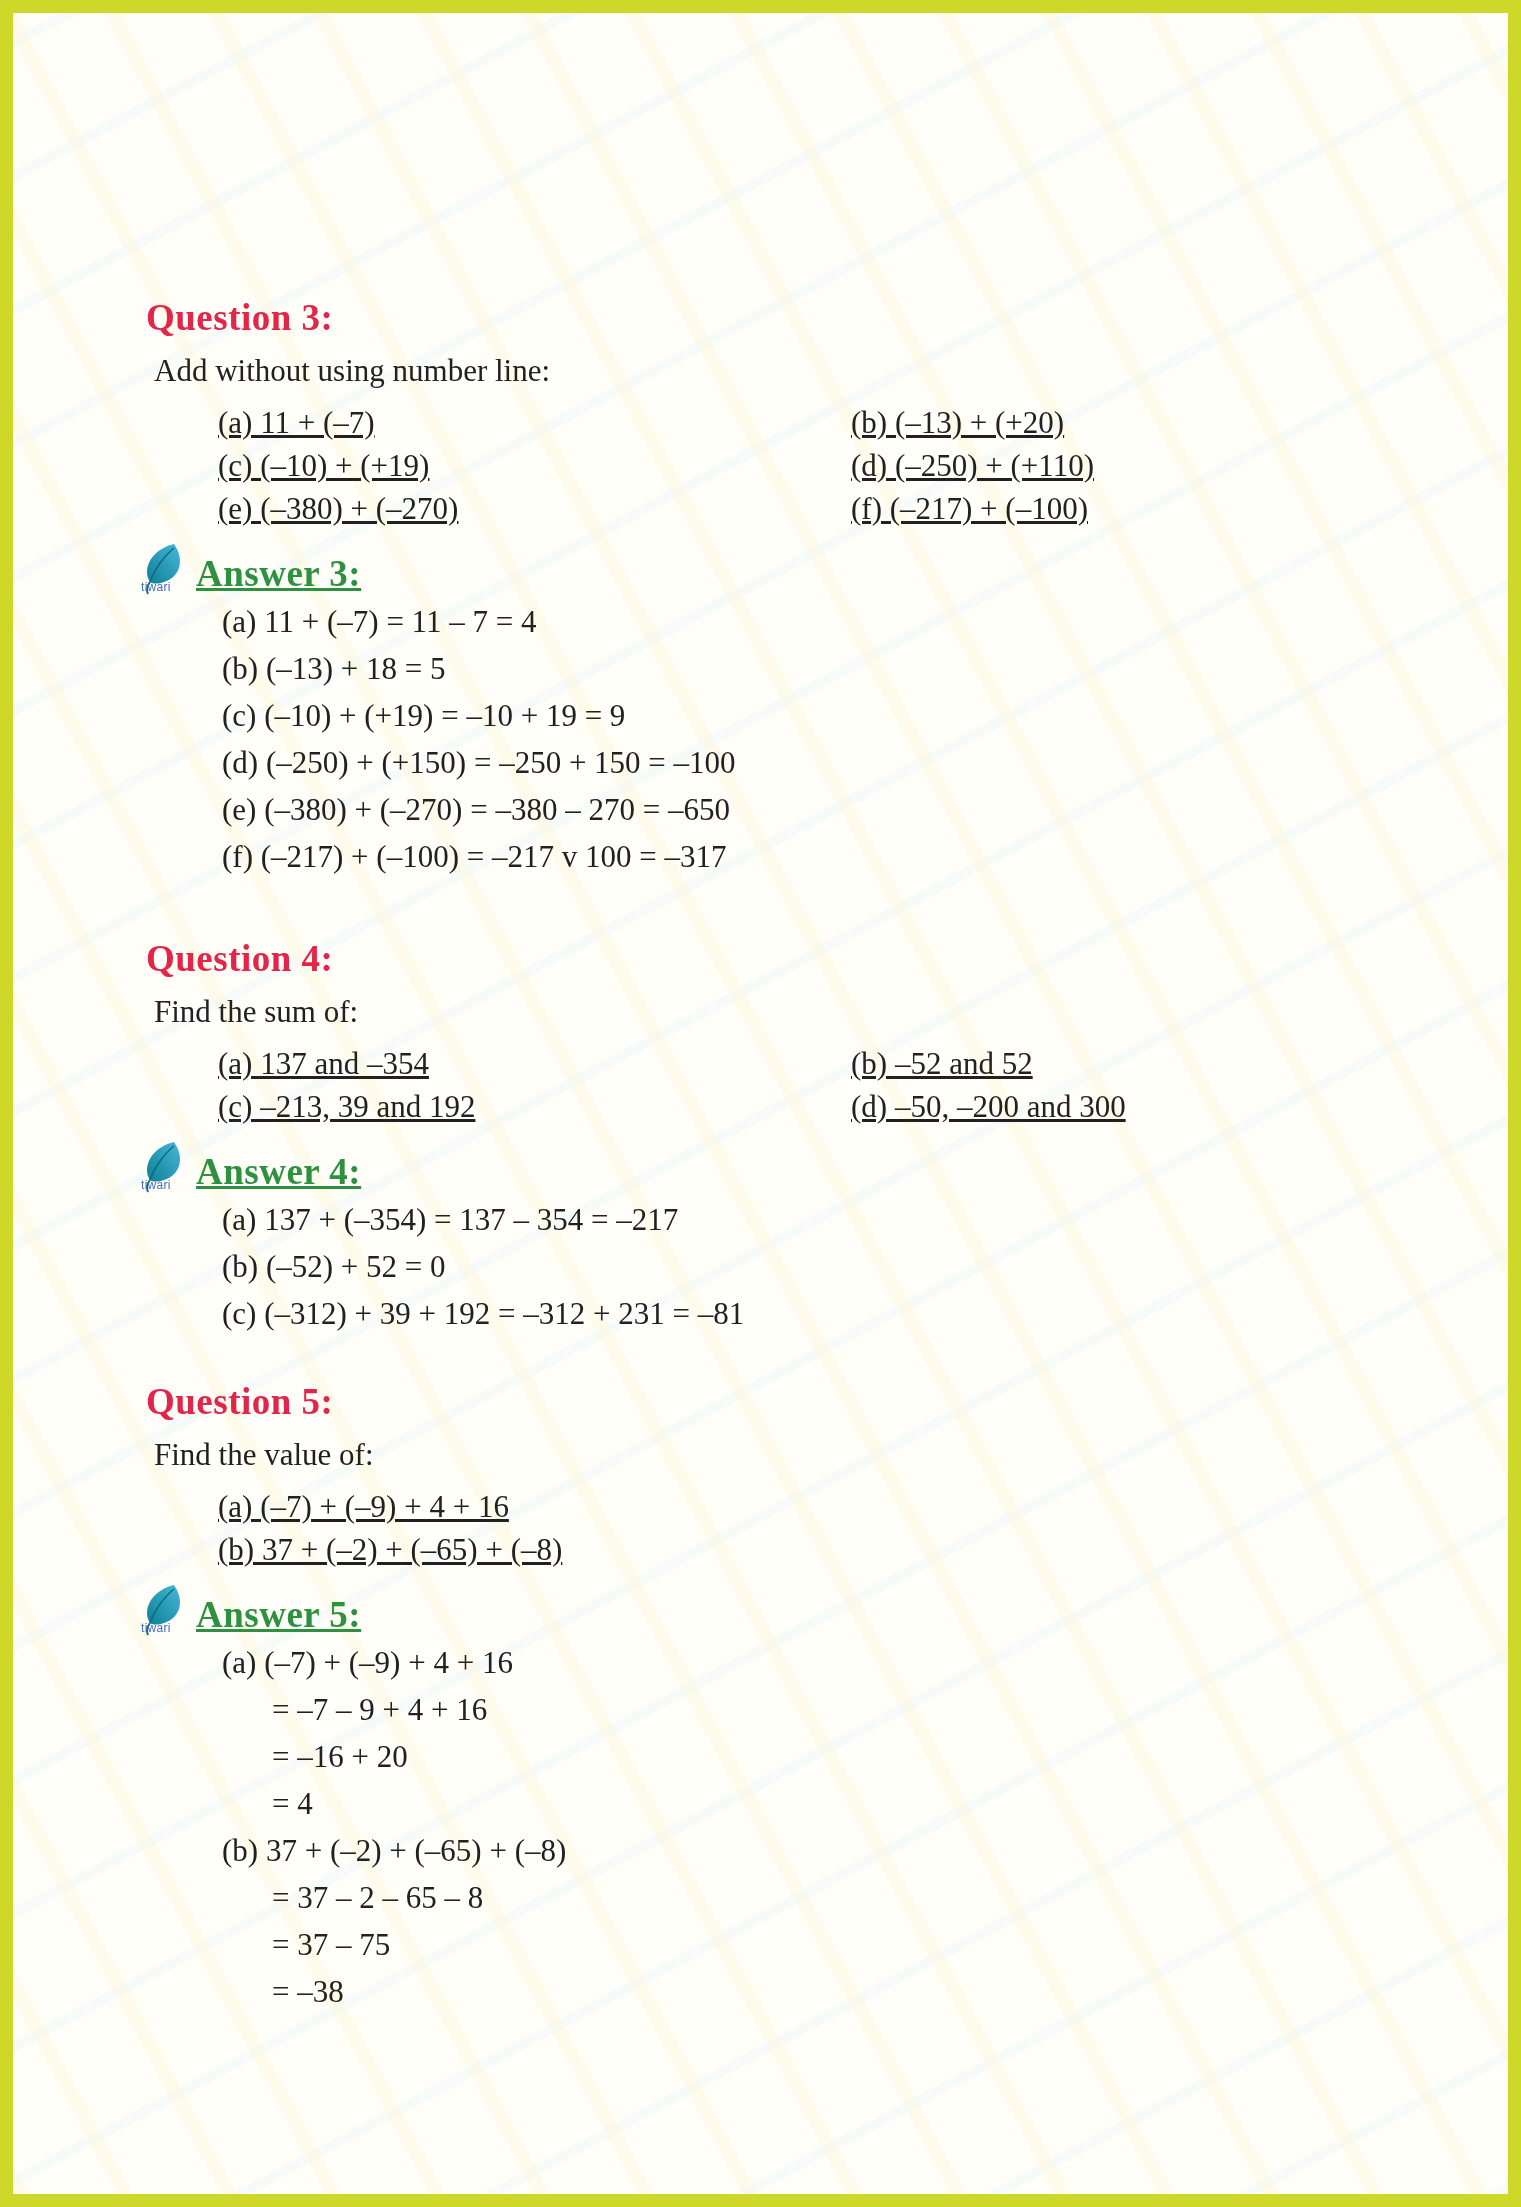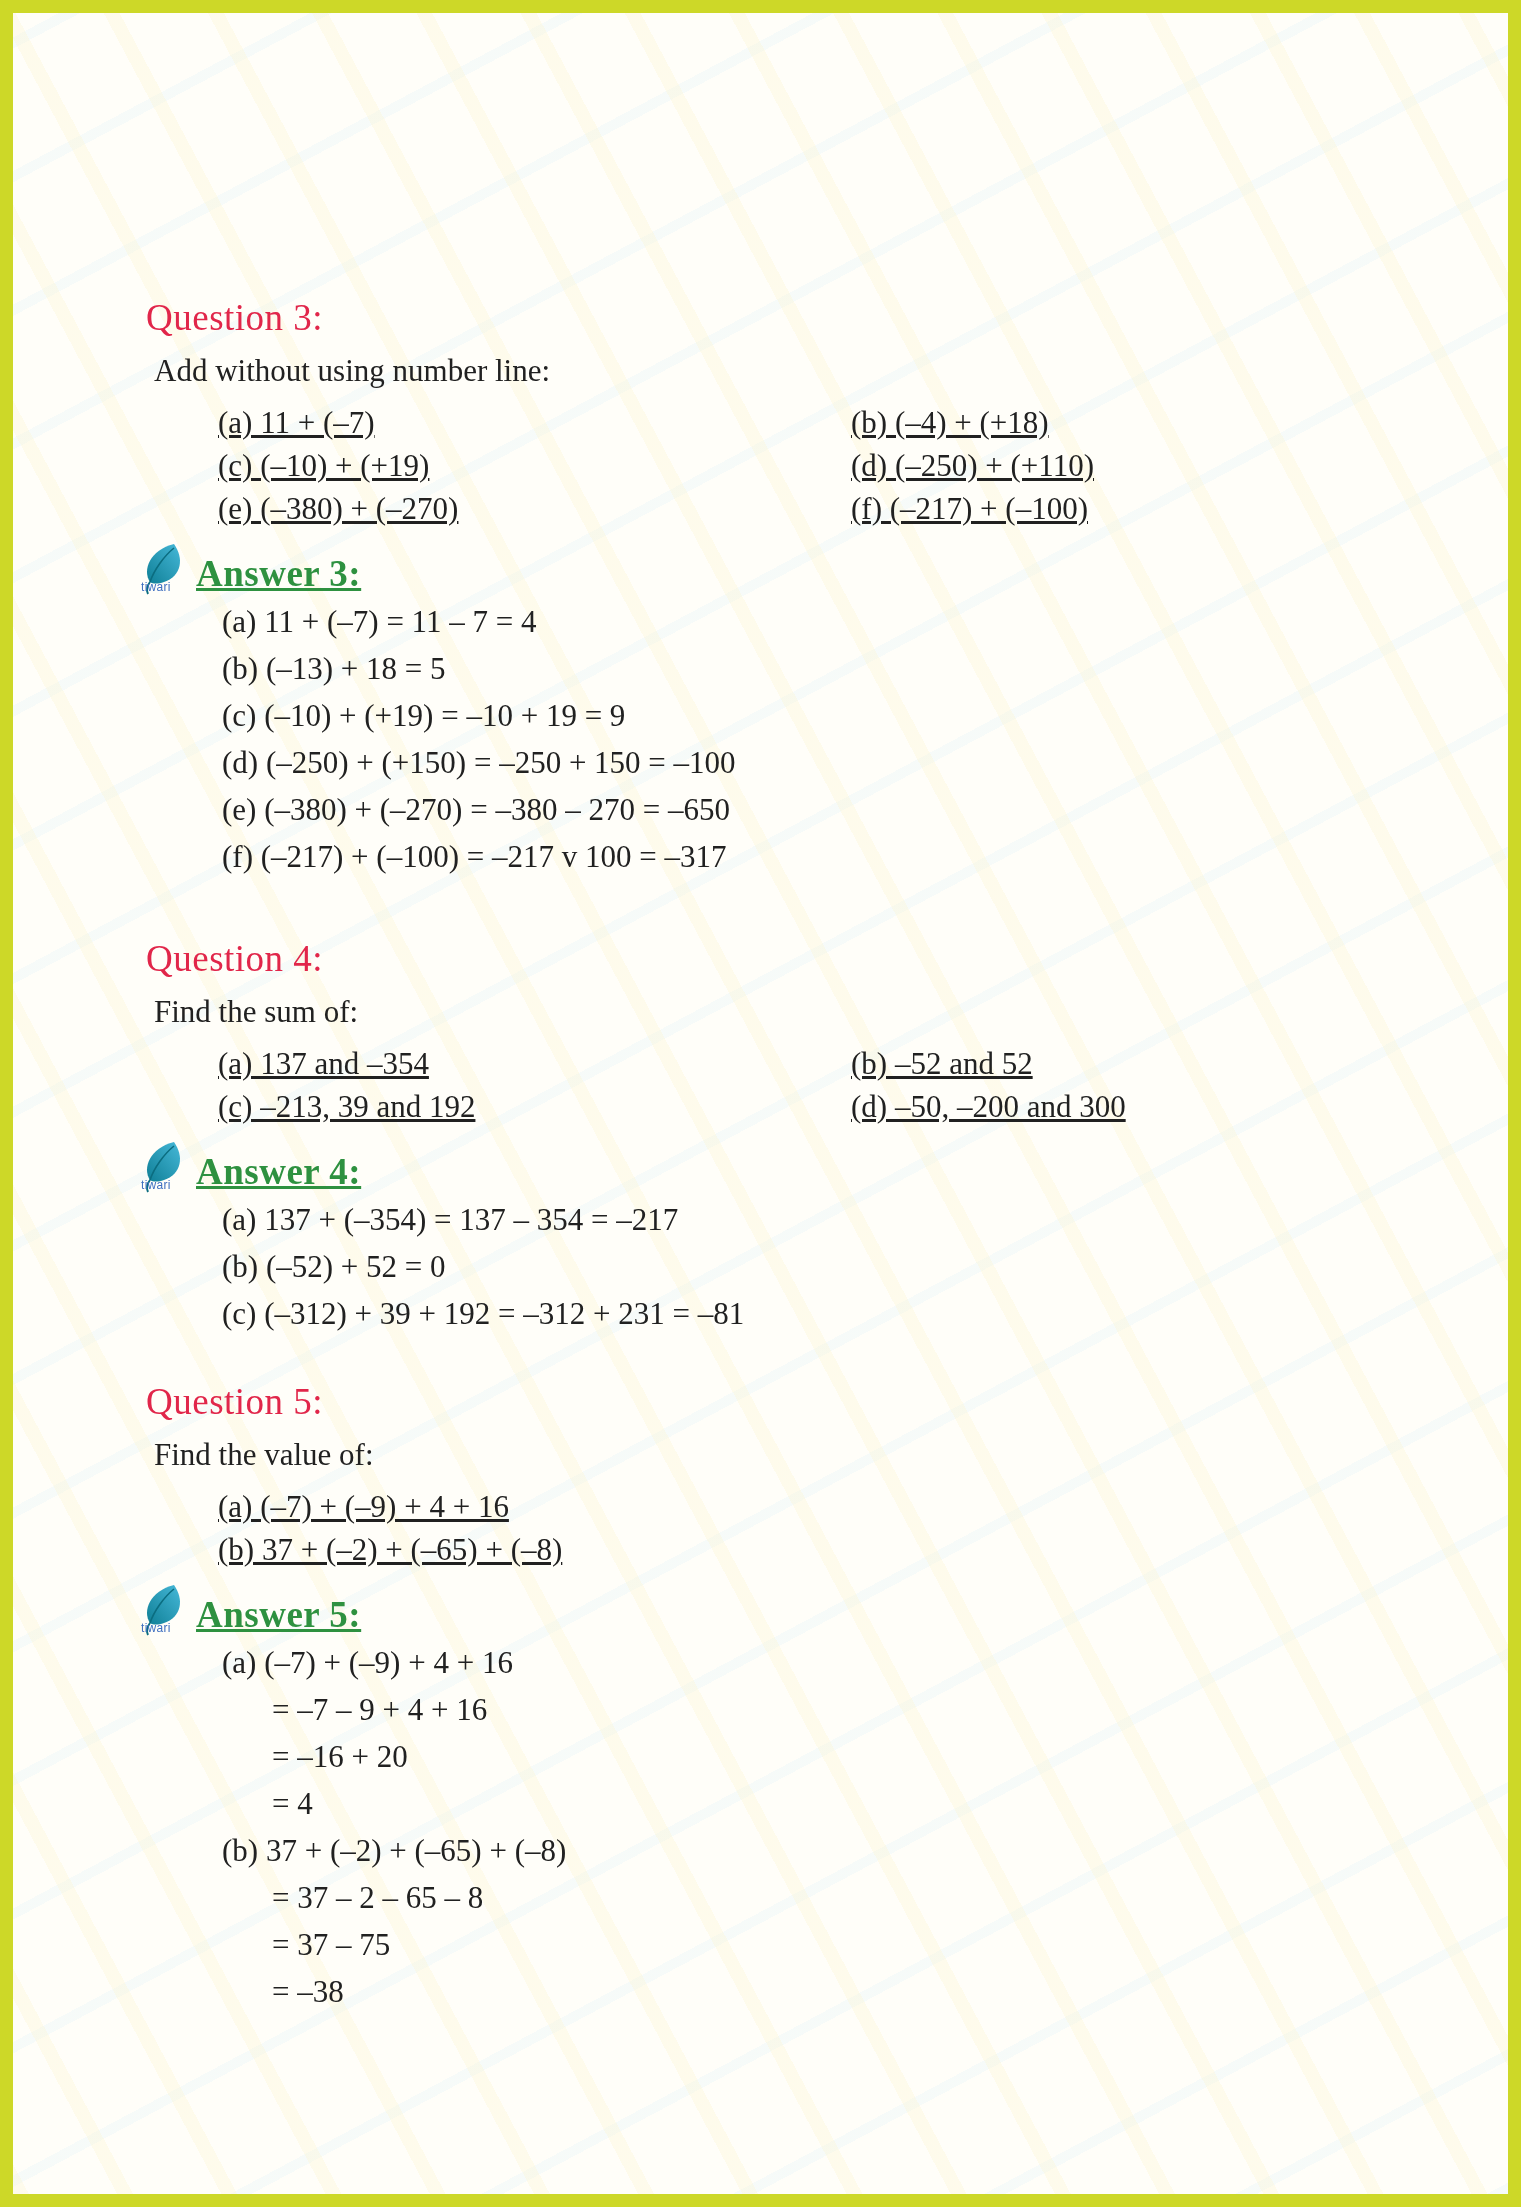--- a/index.html
+++ b/index.html
@@ -16,21 +16,21 @@
     color:#212121;
     overflow:hidden;
   }
   .content{
     box-sizing:border-box;
     padding:282px 60px 0 133px;
   }
   .q-head{
     margin:0 0 8px 0;
     font-size:37px;
-    font-weight:normal;
+    font-weight:bold;
     color:#e1264a;
     line-height:46px;
     letter-spacing:0.5px;
   }
   .intro{
     margin:8px;
     font-size:31px;
     line-height:44px;
   }
   .qitems{ padding-left:72px; }
@@ -88,21 +88,21 @@
 
 <div class="page">
   <div class="content">
 
     <section>
       <h2 class="q-head">Question 3:</h2>
       <p class="intro">Add without using number line:</p>
       <div class="qitems">
         <div class="qrow">
           <span class="cell">(a) 11 + (–7)</span>
-          <span class="cell">(b) (–4) + (+18)</span>
+          <span class="cell">(b) (–13) + (+20)</span>
         </div>
         <div class="qrow">
           <span class="cell">(c) (–10) + (+19)</span>
           <span class="cell">(d) (–250) + (+110)</span>
         </div>
         <div class="qrow">
           <span class="cell">(e) (–380) + (–270)</span>
           <span class="cell">(f) (–217) + (–100)</span>
         </div>
       </div>

